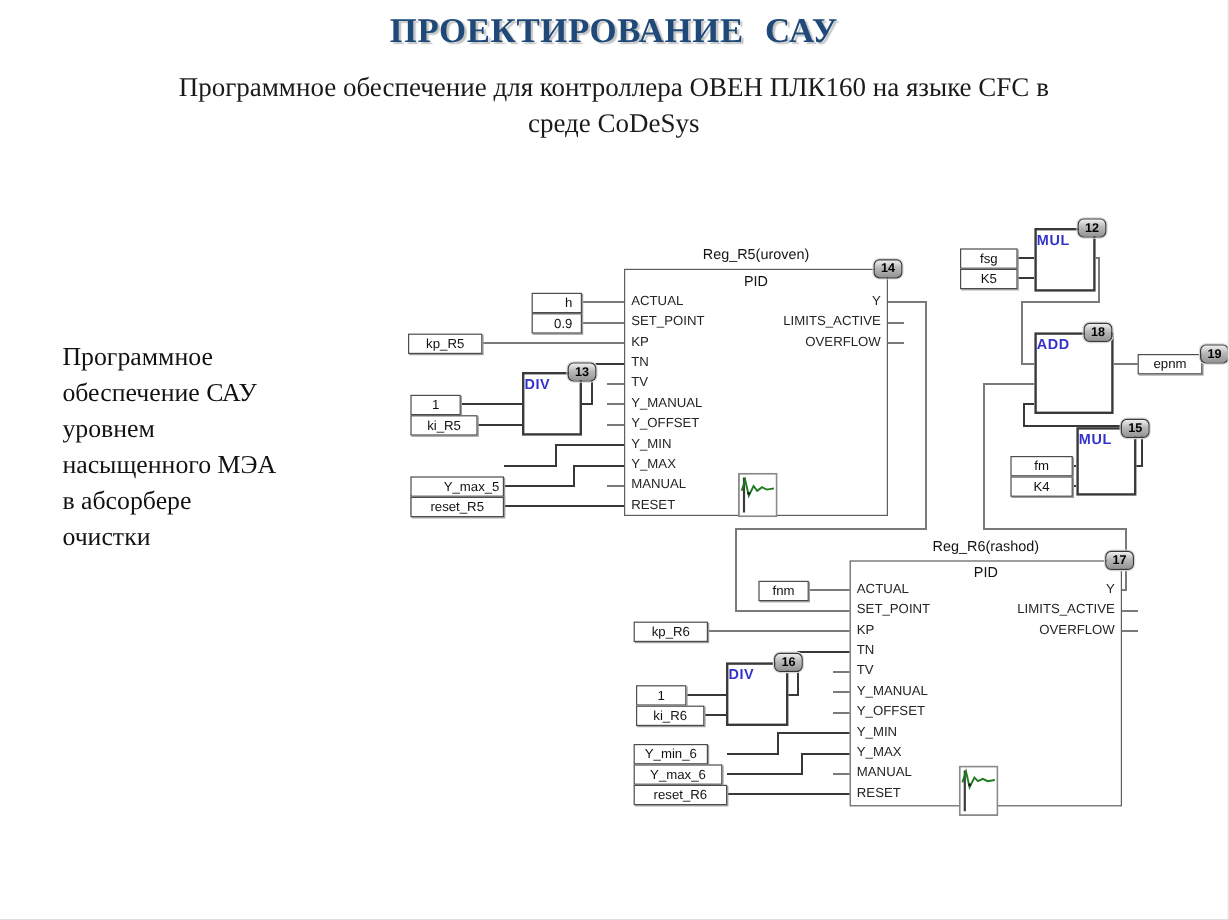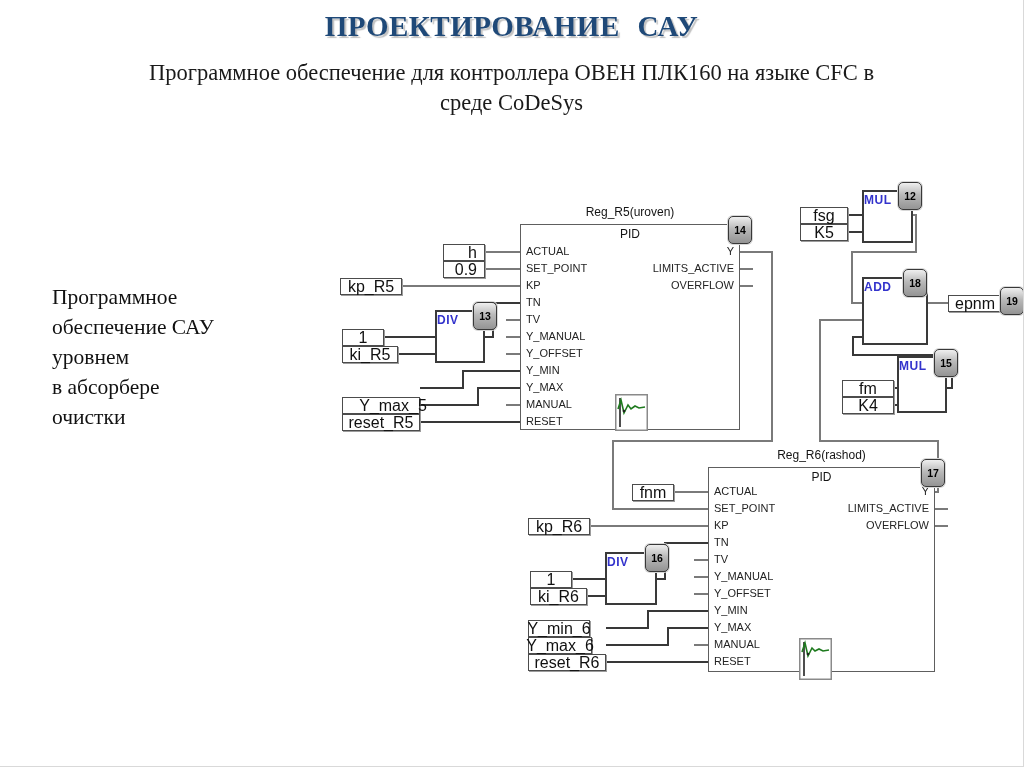--- a/index.html
+++ b/index.html
@@ -18,44 +18,45 @@
   .wd{stroke:#383838;stroke-width:1.7;fill:none;}
   .fb{position:absolute;background:#fff;border:1.5px solid #5e5e5e;box-sizing:border-box;}
   .fb-type{text-align:center;font-size:12px;color:#141414;padding-top:2px;}
   .fb-title{position:absolute;font-size:12px;color:#141414;text-align:center;white-space:nowrap;}
   .pin-col{position:absolute;}
   .pin{height:17px;line-height:17px;font-size:11px;color:#242424;white-space:nowrap;}
   .pin-col.out{text-align:right;}
   .op{position:absolute;background:#fff;border:2px solid #3a3a3a;box-sizing:border-box;}
   .op-lbl{text-align:left;font-weight:bold;font-size:12px;color:#3333cc;padding-top:1px;letter-spacing:0.5px;}
   .obox{position:absolute;height:17px;background:#fff;border:1px solid #4c4c4c;box-sizing:border-box;
-        box-shadow:1px 1px 0 #9c9c9c;font-size:16px;color:#101010;
+        box-shadow:1px 1px 0 #9c9c9c;font-size:11px;color:#101010;
         display:flex;align-items:center;justify-content:center;white-space:nowrap;}
   .obox.right{justify-content:flex-end;padding-right:7px;}
-  .badge{position:absolute;width:24px;height:28px;border:1px solid #383838;border-radius:5px;
+  .badge{position:absolute;width:24px;height:16px;border:1px solid #383838;border-radius:5px;
          background:linear-gradient(180deg,#efefef 0%,#b9b9b9 45%,#949494 100%);
          font-weight:bold;font-size:10.5px;color:#000;display:flex;align-items:center;justify-content:center;
          box-sizing:border-box;box-shadow:0 0 0 1px #d8d8d8;}
   .graph-icon{position:absolute;}
 </style>
 </head>
 <body>
 
 <div id="slide">
 
   <div class="title">ПРОЕКТИРОВАНИЕ  САУ</div>
   <div class="subtitle">
     <div>Программное обеспечение для контроллера  ОВЕН ПЛК160  на языке CFC в</div>
     <div>среде CoDeSys</div>
   </div>
 
   <div class="side-text">
     <div>Программное</div>
     <div>обеспечение САУ</div>
     <div>уровнем</div>
+    <div>насыщенного МЭА</div>
     <div>в абсорбере</div>
     <div>очистки</div>
   </div>
 
   <svg class="wires" width="1024" height="767" shape-rendering="crispEdges">
     <g>
       <path class="w" d="M485 252 H520"></path>
       <path class="w" d="M485 269 H520"></path>
       <path class="w" d="M402 286 H520"></path>
       <path class="wd" d="M485 337 H493 V303 H520"></path>
@@ -164,21 +165,21 @@
     <div class="pin">LIMITS_ACTIVE</div>
     <div class="pin">OVERFLOW</div>
   </div>
   <div class="badge" style="left:921px;top:459px;">17</div>
 
   <div class="obox" style="left:632px;top:484px;width:42px;">fnm</div>
   <div class="obox" style="left:528px;top:518px;width:62px;">kp_R6</div>
   <div class="obox" style="left:530px;top:571px;width:42px;">1</div>
   <div class="obox" style="left:530px;top:588px;width:57px;">ki_R6</div>
   <div class="obox" style="left:528px;top:620px;width:62px;">Y_min_6</div>
-  <div class="obox" style="left:528px;top:637px;width:64px;">Y_max_6</div>
+  <div class="obox" style="left:528px;top:637px;width:74px;">Y_max_6</div>
   <div class="obox" style="left:528px;top:654px;width:78px;">reset_R6</div>
 
   <div class="op" style="left:605px;top:552px;width:52px;height:53px;">
     <div class="op-lbl">DIV</div>
   </div>
   <div class="badge" style="left:645px;top:544px;">16</div>
 
   <div class="obox" style="left:800px;top:207px;width:48px;">fsg</div>
   <div class="obox" style="left:800px;top:224px;width:48px;">K5</div>
   <div class="op" style="left:862px;top:190px;width:51px;height:53px;">

